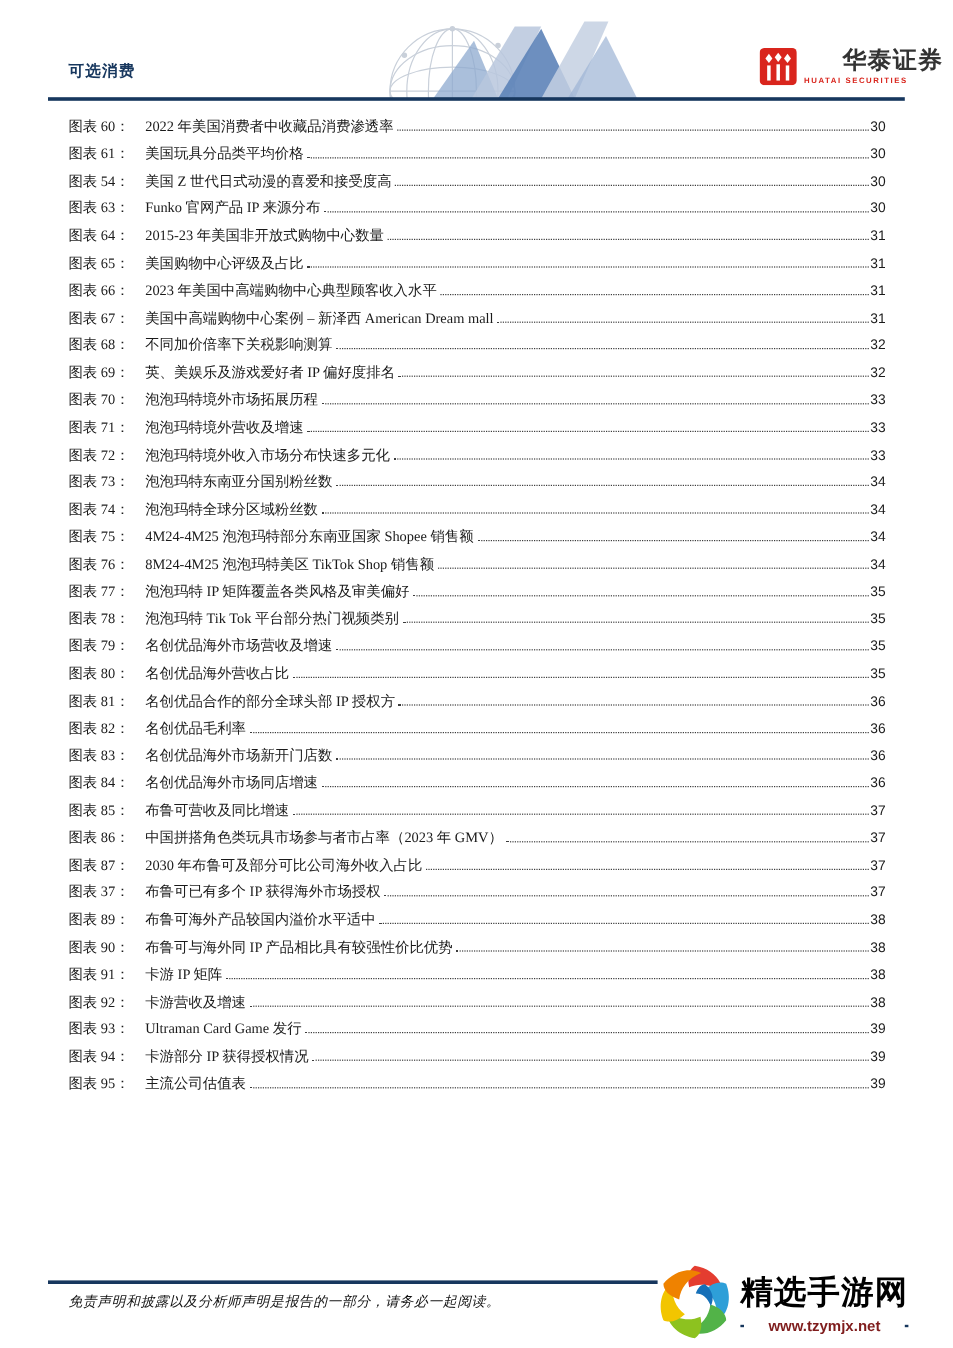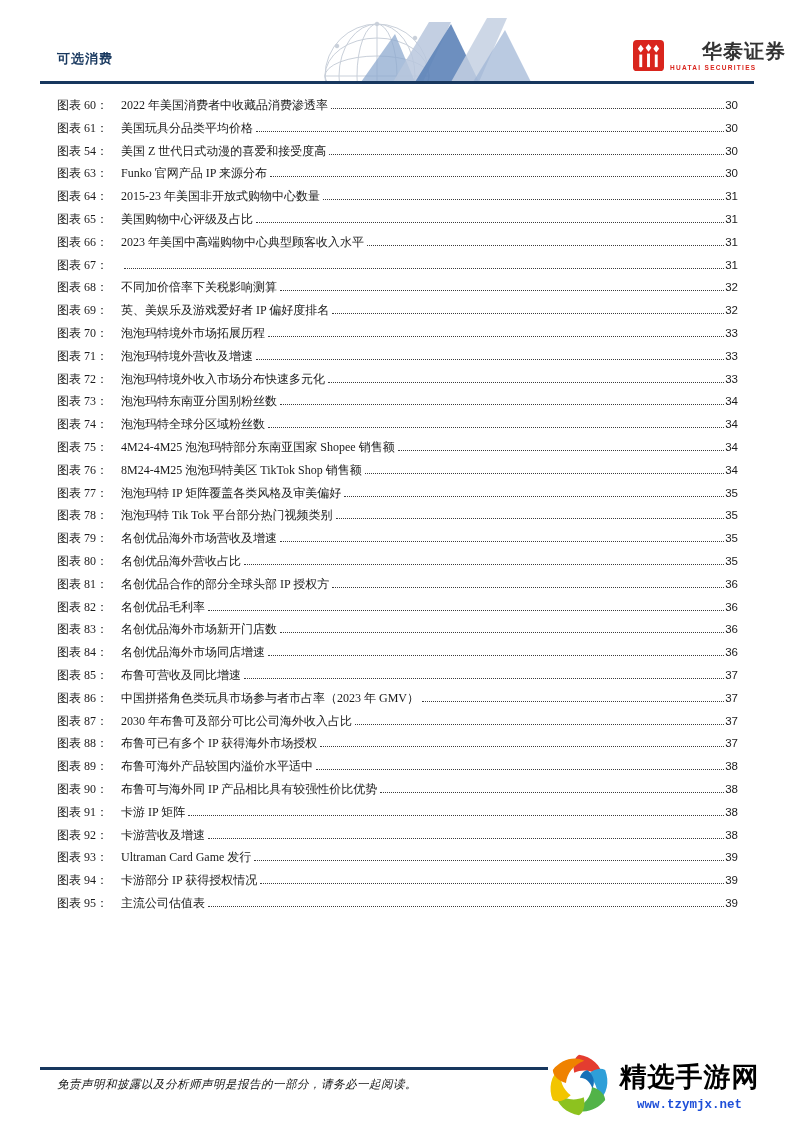--- a/index.html
+++ b/index.html
@@ -84,22 +84,22 @@
     font-size: 27px; font-weight: bold; color: #000000;
     font-family: "Liberation Sans", sans-serif;
     letter-spacing: 1px; line-height: 38px; white-space: nowrap;
   }
   .wm-url-row {
     display: flex; align-items: center; margin-top: 2px; width: 100%;
     justify-content: center;
   }
   .wm-dash { flex: 1 1 auto; height: 2.5px; background: #16365c; max-width: 34px; }
   .wm-url {
-    font-size: 12.5px; font-weight: bold; color: #1d4ed8;
-    font-family: Liberation Mono, monospace; margin: 0 20px; white-space: nowrap;
+    font-size: 12.5px; font-weight: bold; color: #7f1d1d;
+    font-family: Liberation Sans, sans-serif; margin: 0 20px; white-space: nowrap;
   }
 </style>
 </head>
 <body>
 
 <div class="header-category">可选消费</div>
 
 <div class="globe-wrap">
   <svg width="300" height="68" viewBox="0 0 300 68">
     <g stroke="#c9d0da" stroke-width="1" fill="none">
@@ -187,20 +187,21 @@
 
   <div class="toc-row">
     <span class="toc-label">图表 66：</span>
     <span class="toc-title">2023 年美国中高端购物中心典型顾客收入水平</span>
     <span class="toc-leader"></span>
     <span class="toc-page">31</span>
   </div>
 
   <div class="toc-row">
     <span class="toc-label">图表 67：</span>
+    <span class="toc-title">美国中高端购物中心案例 – 新泽西 American Dream mall</span>
     <span class="toc-leader"></span>
     <span class="toc-page">31</span>
   </div>
 
   <div class="toc-row">
     <span class="toc-label">图表 68：</span>
     <span class="toc-title">不同加价倍率下关税影响测算</span>
     <span class="toc-leader"></span>
     <span class="toc-page">32</span>
   </div>
@@ -332,21 +333,21 @@
   </div>
 
   <div class="toc-row">
     <span class="toc-label">图表 87：</span>
     <span class="toc-title">2030 年布鲁可及部分可比公司海外收入占比</span>
     <span class="toc-leader"></span>
     <span class="toc-page">37</span>
   </div>
 
   <div class="toc-row">
-    <span class="toc-label">图表 88：</span>
+    <span class="toc-label">图表 37：</span>
     <span class="toc-title">布鲁可已有多个 IP 获得海外市场授权</span>
     <span class="toc-leader"></span>
     <span class="toc-page">37</span>
   </div>
 
   <div class="toc-row">
     <span class="toc-label">图表 89：</span>
     <span class="toc-title">布鲁可海外产品较国内溢价水平适中</span>
     <span class="toc-leader"></span>
     <span class="toc-page">38</span>

